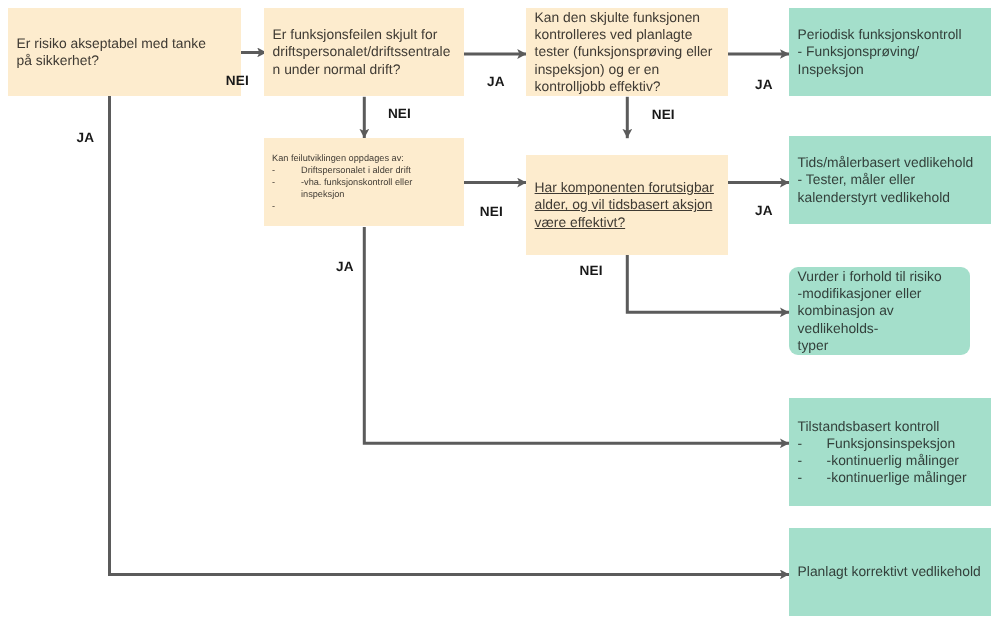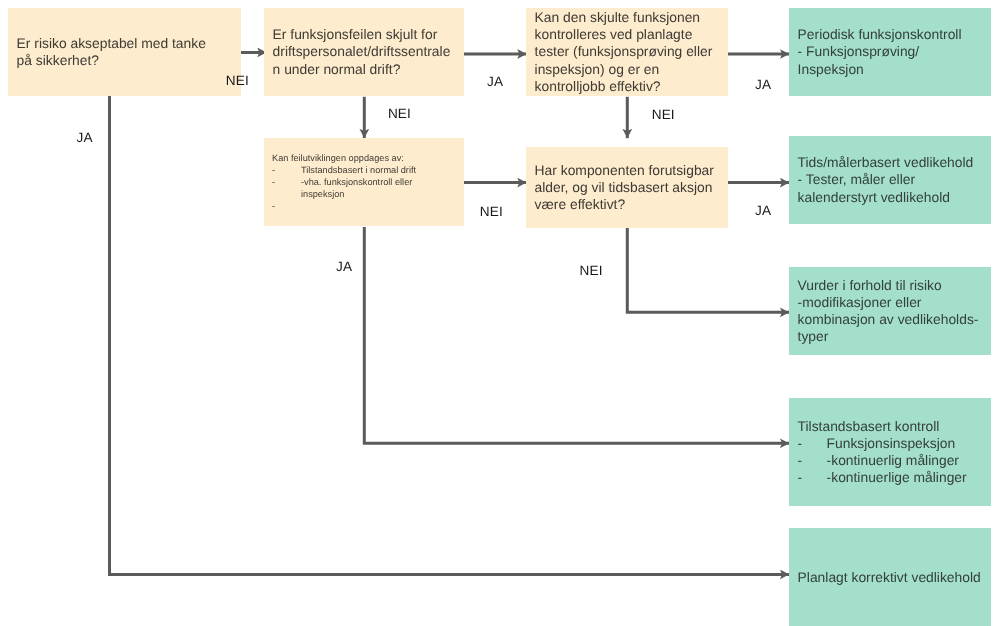--- a/index.html
+++ b/index.html
@@ -12,21 +12,21 @@
   .box{position:absolute;box-sizing:border-box;display:flex;align-items:center;}
   .box .txt{width:100%;white-space:pre-line;}
   .q{background:#fdecce;color:#3f3a33;}
   .r{background:#a4dfcb;color:#33403b;}
 
   .big .txt{font-size:13.85px;line-height:17.1px;padding-left:8.6px;padding-right:0px;}
   .small .txt{font-size:9.2px;line-height:11.85px;padding-left:8px;padding-right:6px;position:relative;top:1px;}
   .listtxt{white-space:normal !important;}
 
   svg.lines{position:absolute;left:0;top:0;width:1003px;height:626px;pointer-events:none;}
-  .lbl{position:absolute;font-weight:normal;font-size:13.6px;color:#181818;
+  .lbl{position:absolute;font-weight:bold;font-size:13.6px;color:#181818;
        letter-spacing:.15px;white-space:nowrap;}
 
   .bul{display:flex;}
   .bul .d{width:29px;flex:0 0 29px;}
 </style>
 </head>
 <body>
 
 <div id="canvas">
 
@@ -67,51 +67,51 @@
 tester (funksjonsprøving eller
 inspeksjon) og er en
 kontrolljobb effektiv?</div>
   </div>
 
   <div class="box q small" style="left:264px;top:138px;width:200px;height:88px;">
     <div class="txt listtxt">
       <div>Kan feilutviklingen oppdages av:</div>
       <div class="bul">
         <span class="d">-</span>
-        <span>Tilstandsbasert i normal drift</span>
+        <span>Driftspersonalet i alder drift</span>
       </div>
       <div class="bul">
         <span class="d">-</span>
         <span>-vha. funksjonskontroll eller inspeksjon</span>
       </div>
       <div class="bul">
         <span class="d">-</span>
       </div>
     </div>
   </div>
 
-  <div class="box q big" style="left:526px;top:147px;width:202px;height:81px;">
+  <div class="box q big" style="left:526px;top:155px;width:202px;height:100px;text-decoration:underline;">
     <div class="txt">Har komponenten forutsigbar
 alder, og vil tidsbasert aksjon
 være effektivt?</div>
   </div>
 
   <div class="box r big" style="left:789px;top:8px;width:202px;height:88px;">
     <div class="txt">Periodisk funksjonskontroll
 - Funksjonsprøving/
 Inspeksjon</div>
   </div>
 
   <div class="box r big" style="left:789px;top:136px;width:202px;height:88px;">
     <div class="txt">Tids/målerbasert vedlikehold
 - Tester, måler eller
 kalenderstyrt vedlikehold</div>
   </div>
 
-  <div class="box r big" style="left:789px;top:267px;width:202px;height:88px;">
+  <div class="box r big" style="left:789px;top:267px;width:181px;height:88px;border-radius:9px;">
     <div class="txt">Vurder i forhold til risiko
 -modifikasjoner eller
 kombinasjon av vedlikeholds-
 typer</div>
   </div>
 
   <div class="box r big" style="left:789px;top:398px;width:202px;height:108px;">
     <div class="txt listtxt">
       <div>Tilstandsbasert kontroll</div>
       <div class="bul">
@@ -122,21 +122,21 @@
         <span class="d">-</span>
         <span>-kontinuerlig målinger</span>
       </div>
       <div class="bul">
         <span class="d">-</span>
         <span>-kontinuerlige målinger</span>
       </div>
     </div>
   </div>
 
-  <div class="box r big" style="left:789px;top:528px;width:202px;height:99px;">
+  <div class="box r big" style="left:789px;top:528px;width:202px;height:88px;">
     <div class="txt">Planlagt korrektivt vedlikehold</div>
   </div>
 
   <div class="lbl" style="left:225.8px;top:73.2px;">NEI</div>
   <div class="lbl" style="left:76.6px;top:130.0px;">JA</div>
   <div class="lbl" style="left:487.0px;top:74.2px;">JA</div>
   <div class="lbl" style="left:387.9px;top:105.9px;">NEI</div>
   <div class="lbl" style="left:755.0px;top:77.0px;">JA</div>
   <div class="lbl" style="left:651.7px;top:106.9px;">NEI</div>
   <div class="lbl" style="left:479.8px;top:204.0px;">NEI</div>

